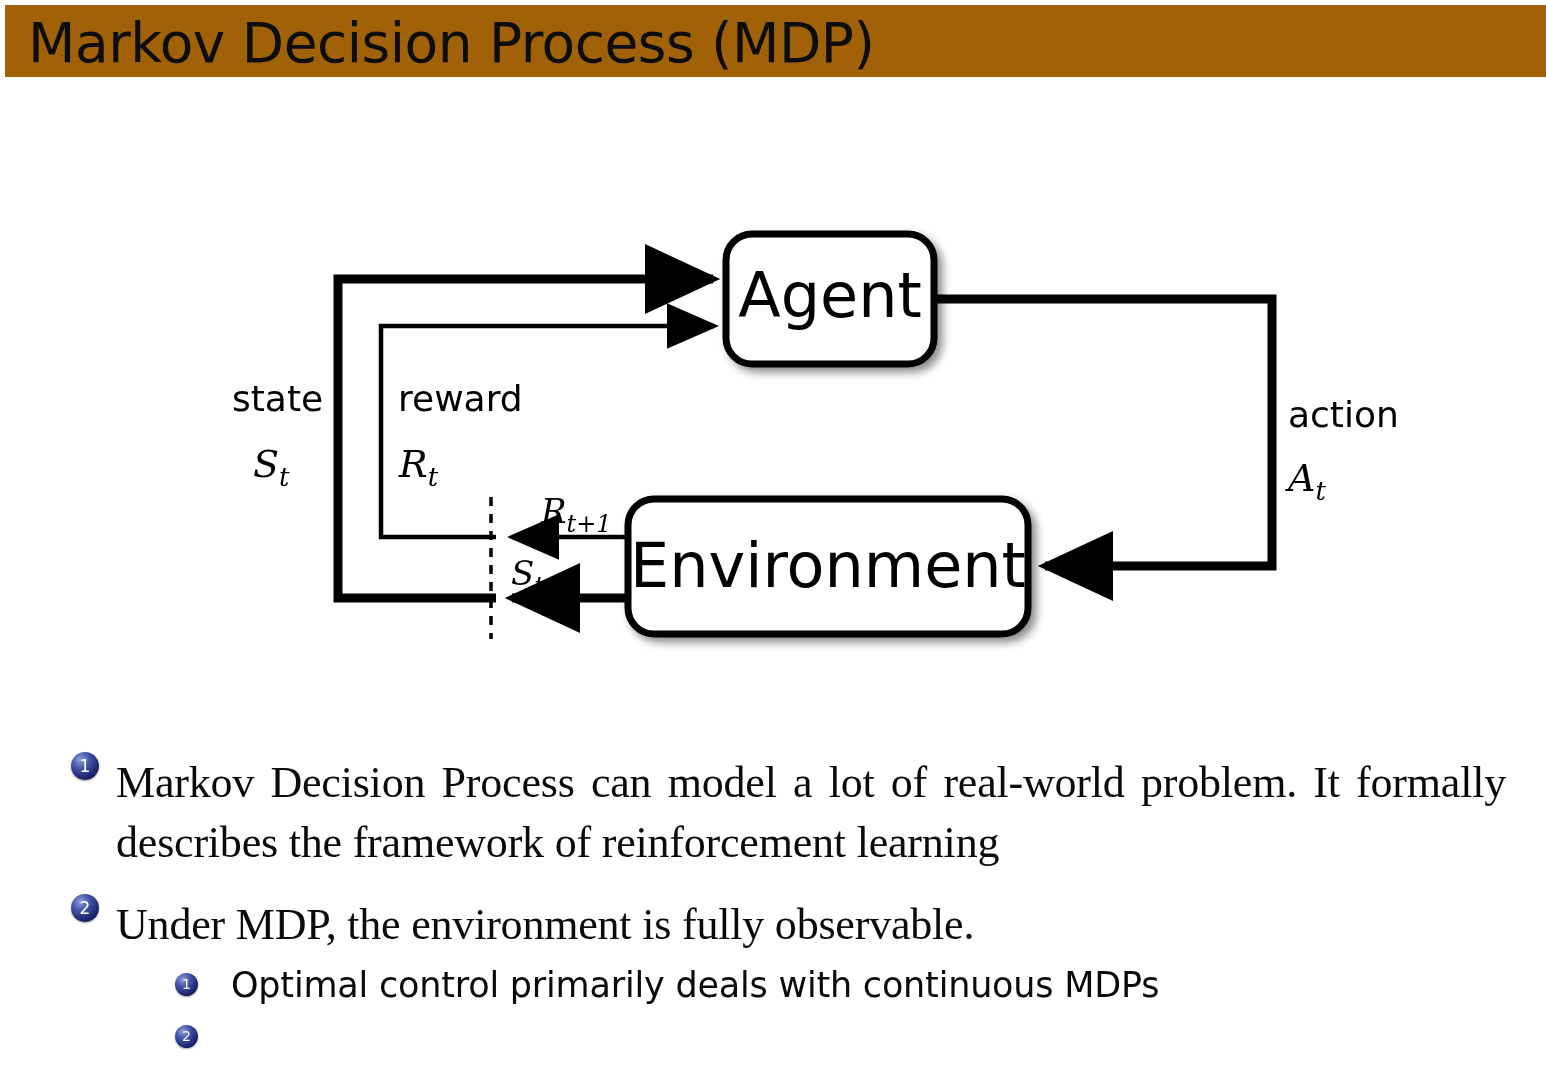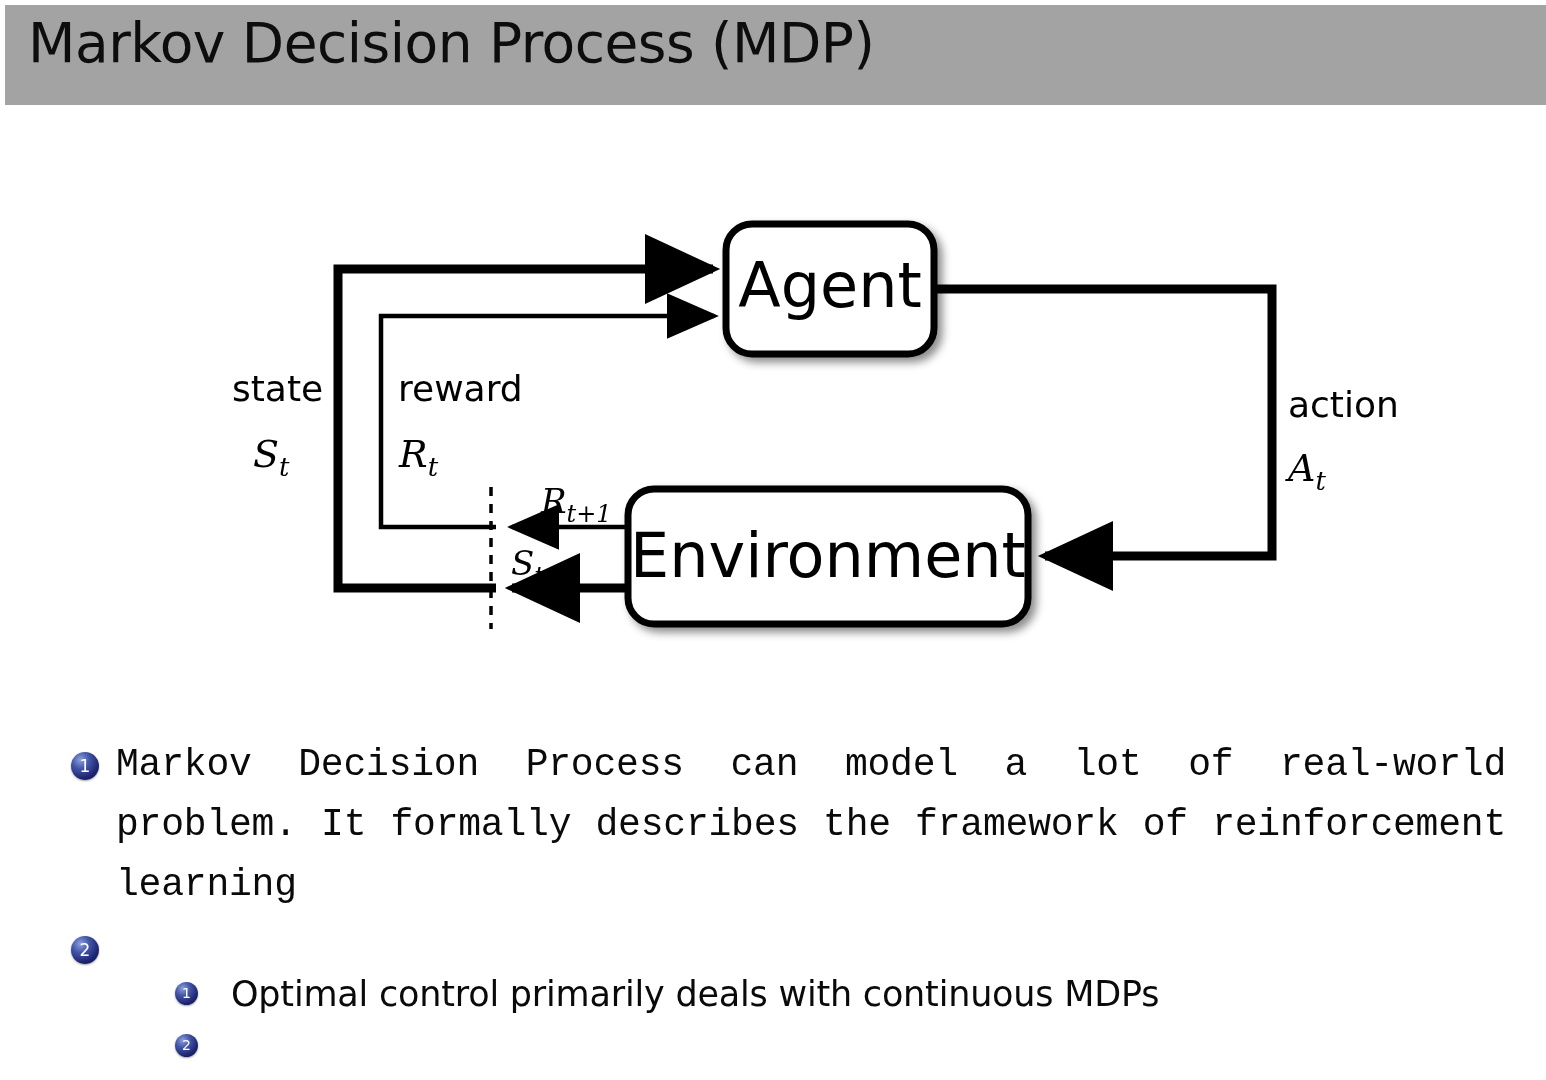--- a/index.html
+++ b/index.html
@@ -15,42 +15,42 @@
     overflow: hidden;
     position: relative;
   }
 
   
   #slide-header {
     position: absolute;
     left: 5px;
     top: 5px;
     width: 1541px;
-    height: 100px;
-    background: #a3a3a3;
+    height: 72px;
+    background: #a16207;
     box-sizing: border-box;
   }
   #page-title {
     position: absolute;
     left: 23px;
     top: 11px;
     font-family: "DejaVu Sans", sans-serif;
     font-size: 55px;
     font-weight: 400;
     color: #0d0d0d;
     letter-spacing: -0.5px;
     white-space: nowrap;
     line-height: 1;
   }
 
   
   #mdp-diagram {
     position: absolute;
     left: 0;
-    top: 89px;
+    top: 99px;
     width: 1546px;
     height: 590px;
   }
   #mdp-diagram svg {
     display: block;
   }
 
   
   #bullet-list {
     position: absolute;
@@ -85,26 +85,27 @@
     width: 28px;
     height: 28px;
     line-height: 28px;
     font-size: 17px;
     margin-left: 71px;
     margin-top: 17px;
   }
   .level1 .bullet-text {
     margin-left: 17px;
     width: 1390px;
-    font-size: 38px;
+    font-size: 44px;
     line-height: 60px;
     color: #0a0a0a;
     text-align: justify;
-    font-family: Liberation Mono, monospace;
+    font-family: Liberation Serif, serif;
     letter-spacing: -0.2px;
+    margin-top: 18px;
   }
   .level1 .bullet-text.nojustify {
     text-align: left;
   }
 
   
   #sublist {
     margin-top: 2px;
   }
   .level2 .bullet-marker {
@@ -201,20 +202,21 @@
 
 <div id="bullet-list">
 
   <div class="bullet-row level1">
     <div class="bullet-marker">1</div>
     <div class="bullet-text">Markov Decision Process can model a lot of real-world problem. It formally describes the framework of reinforcement learning</div>
   </div>
 
   <div class="bullet-row level1">
     <div class="bullet-marker">2</div>
+    <div class="bullet-text nojustify">Under MDP, the environment is fully observable.</div>
   </div>
 
   <div id="sublist">
     <div class="bullet-row level2">
       <div class="bullet-marker">1</div>
       <div class="bullet-text">Optimal control primarily deals with continuous MDPs</div>
     </div>
     <div class="bullet-row level2">
       <div class="bullet-marker">2</div>
     </div>

